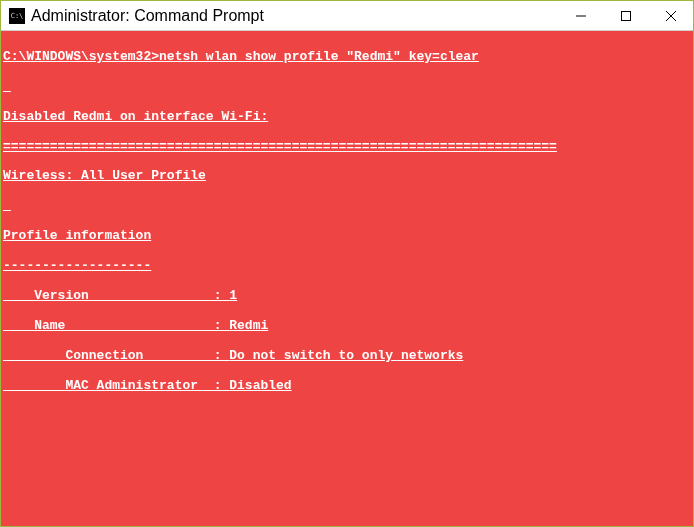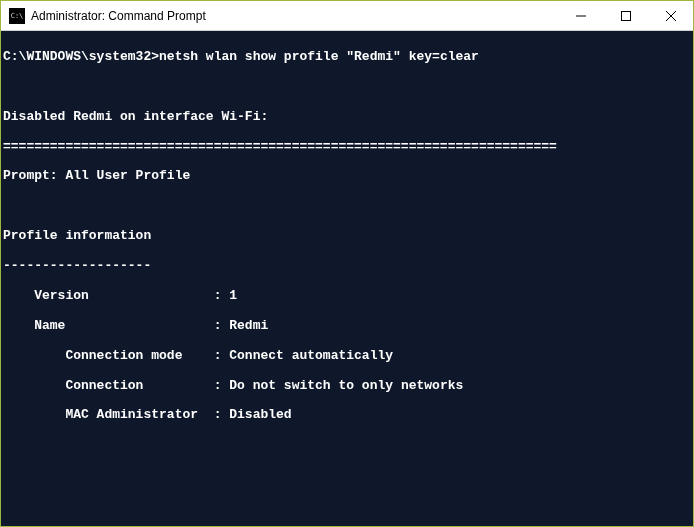--- a/index.html
+++ b/index.html
@@ -36,50 +36,51 @@
       align-items: center;
       justify-content: center;
     }
     .titlebar-icon::after {
       content: "C:\\";
       color: #ccc;
       font-size: 7px;
       font-family: monospace;
     }
     .titlebar-title {
-      font-size: 12px;
+      font-size: 16px;
       color: #000;
       flex: 1;
     }
     .titlebar-buttons {
       display: flex;
       height: 100%;
     }
     .titlebar-btn {
       width: 45px;
       height: 100%;
       display: flex;
       align-items: center;
       justify-content: center;
       font-size: 10px;
       cursor: default;
     }
     .titlebar-btn svg { width: 10px; height: 10px; }
     .terminal {
       flex: 1;
-      background: #0f172a;
+      background: #ef4444;
       color: #fff;
       font-family: 'Consolas', 'Courier New', monospace;
       font-size: 13px;
       font-weight: bold;
       line-height: 1.15;
       padding: 4px 2px;
       overflow-y: auto;
       position: relative;
       white-space: pre;
+      text-decoration: underline;
     }
     .terminal::-webkit-scrollbar { width: 16px; }
     .terminal::-webkit-scrollbar-track { background: #f0f0f0; }
     .terminal::-webkit-scrollbar-thumb { background: #c0c0c0; }
     .row { white-space: pre; }
   </style>
 </head>
 <body>
 
 <div class="window">
@@ -104,27 +105,26 @@
           </svg>
       </div>
     </div>
   </div>
 
   <div class="terminal">
 <div class="row"><span>C:\WINDOWS\system32&gt;</span><span>netsh wlan show profile "Redmi" key=clear</span></div>
 <div class="row"> </div>
 <div class="row">Disabled Redmi on interface Wi-Fi:</div>
 <div class="row">=======================================================================</div>
-<div class="row">Prompt: All User Profile</div>
+<div class="row">Wireless: All User Profile</div>
 <div class="row"> </div>
 <div class="row">Profile information</div>
 <div class="row">-------------------</div>
 <div class="row"><span>    Version                : </span><span>1</span></div>
 <div class="row"><span>    Name                   : </span><span>Redmi</span></div>
-<div class="row"><span>        Connection mode    : </span><span>Connect automatically</span></div>
 <div class="row"><span>        Connection         : </span><span>Do not switch to only networks</span></div>
 <div class="row"><span>        MAC Administrator  : </span><span>Disabled</span></div>
 
 
 
 
 
 
 
 

